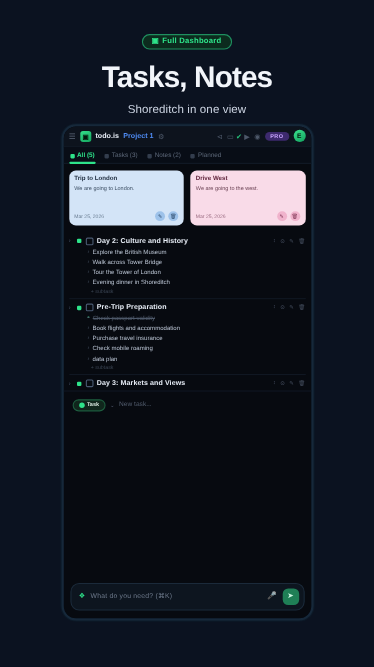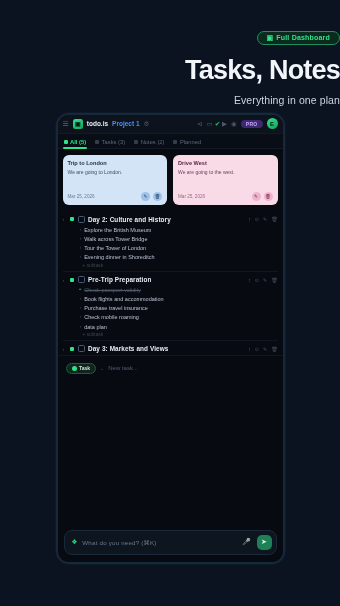--- a/index.html
+++ b/index.html
@@ -7,21 +7,21 @@
     width: 340px; height: 606px;
     background: #0b1220;
     font-family: "Liberation Sans", sans-serif;
     overflow: hidden;
   }
   body {
     display: flex; flex-direction: column; align-items: center;
   }
 
   
-  .hero { width: 100%; padding-top: 26px; text-align: right; }
+  .hero { width: 100%; padding-top: 26px; text-align: center; }
   .badge {
     display: inline-flex; align-items: center; gap: 3px;
     border: 1px solid #1f8f5f;
     background: #0c2b1e;
     color: #2ee38a;
     border-radius: 999px;
     padding: 2px 9px 3px 8px;
     font-size: 7px; font-weight: bold; letter-spacing: .2px;
   }
   .badge .b-icon { font-size: 7px; line-height: 1; }
@@ -199,21 +199,21 @@
 <body>
 
 <div class="hero">
   <div class="badge">
     <span class="b-icon">▣</span>
     <span>Full Dashboard</span>
   </div>
   <h1>
     <span>Tasks, Notes</span><br>
   </h1>
-  <div class="sub">Everything in one plan</div>
+  <div class="sub">Shoreditch in one view</div>
 </div>
 
 <div class="device">
 <div class="device-inner">
 
   <div class="topbar">
     <span class="tb-menu">☰</span>
     <span class="app-logo">▣</span>
     <span class="app-name">todo.is</span>
     <span class="proj-name">Project 1</span>

